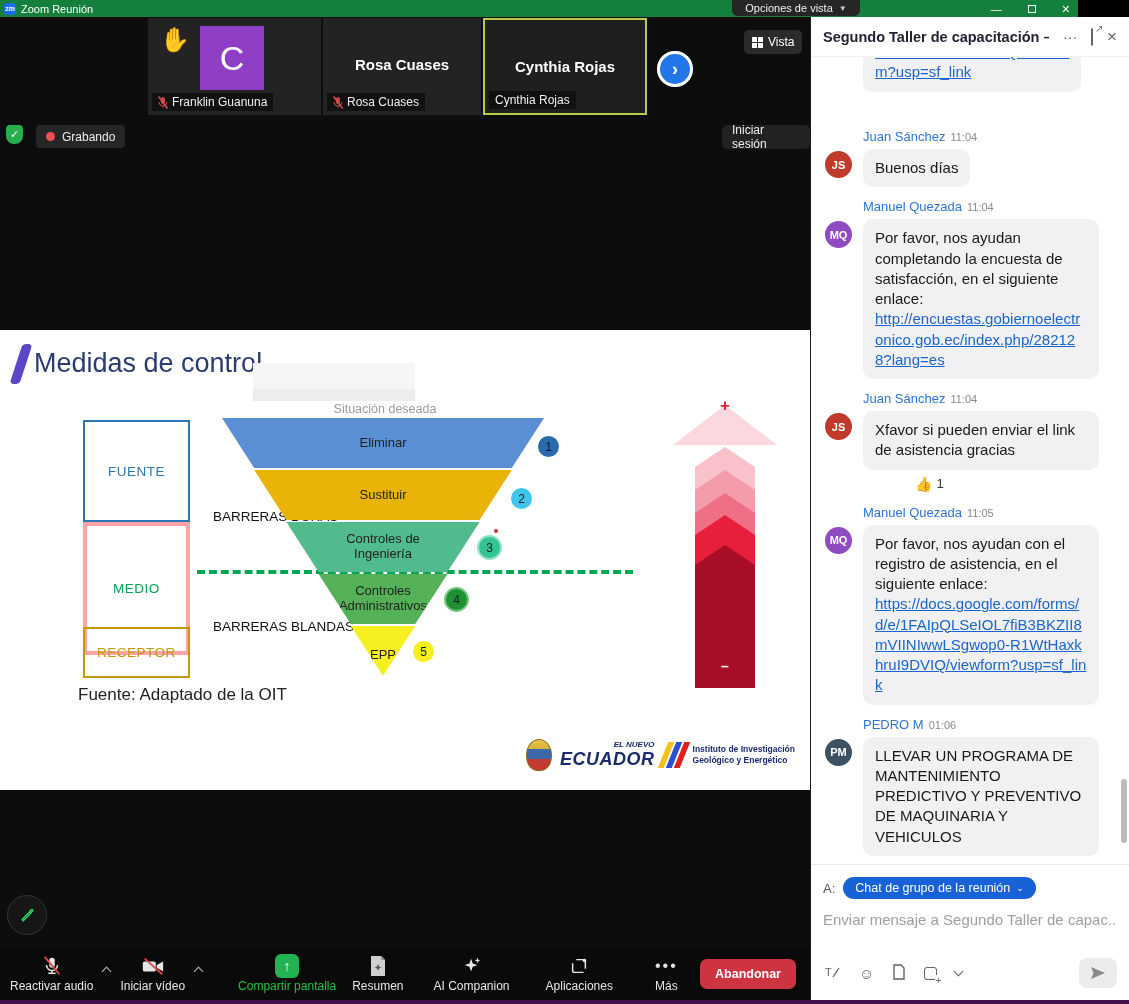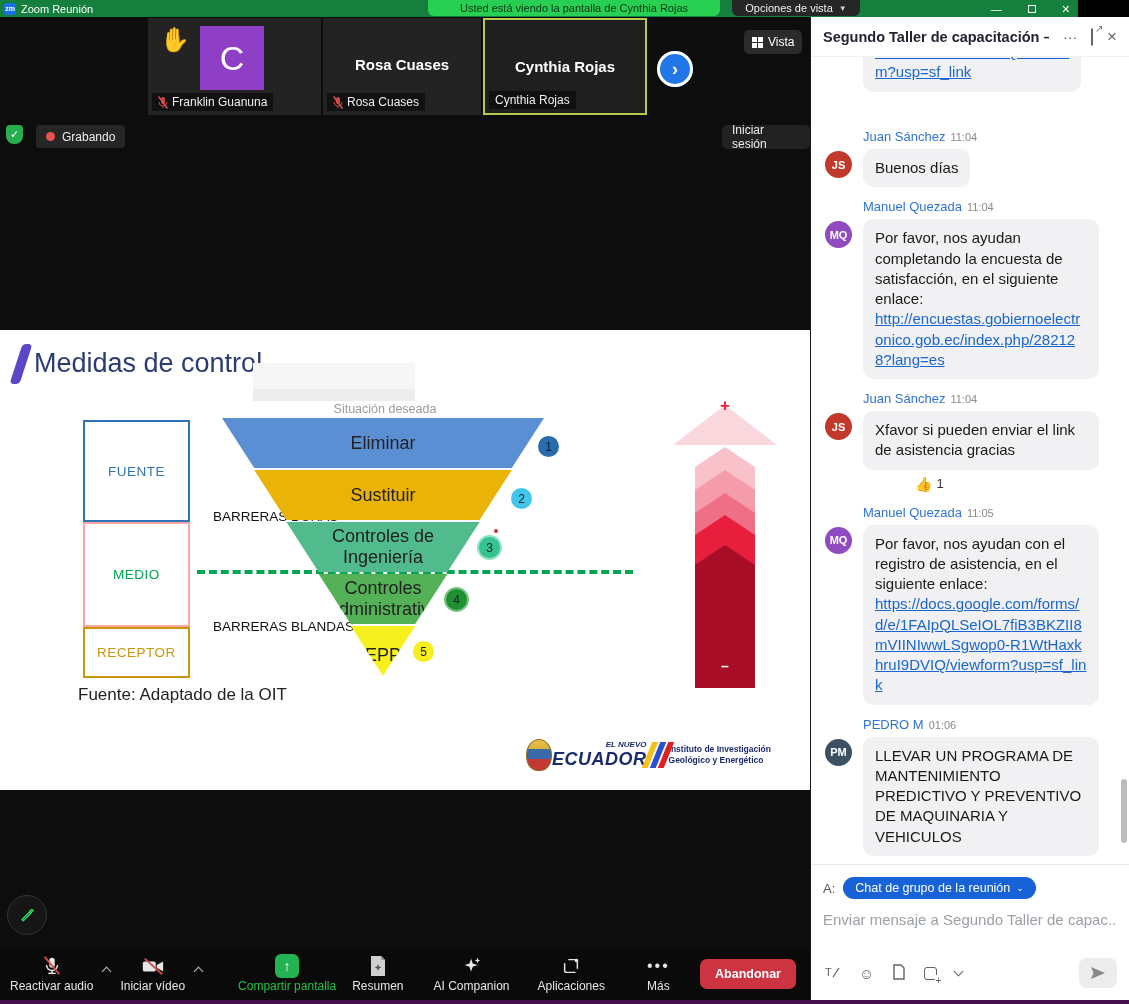--- a/index.html
+++ b/index.html
@@ -47,60 +47,60 @@
   .signin-chip { position:absolute; left:722px; top:108px; height:24px; padding:0 10px; background:#222; border-radius:5px; color:#eee; font-size:12px; display:flex; align-items:center; }
 
   
   .slide { position:absolute; left:0; top:313px; width:810px; height:460px; background:#fff; }
   .slide-title { position:absolute; left:34px; top:18px; font-size:27px; color:#2a3c72; }
   .title-slash { position:absolute; left:16px; top:14px; width:10px; height:40px; background:#5b46c8; border-radius:4px; transform:skewX(-18deg); }
   .redacted { position:absolute; left:253px; top:33px; width:162px; height:38px; background:#f6f6f6; box-shadow:inset 0 -12px 0 #ededed; }
   .desired { position:absolute; left:280px; top:72px; width:210px; text-align:center; color:#9b9b9b; font-size:12.5px; }
 
   .pyr { position:absolute; left:222px; top:88px; width:322px; height:258px; }
-  .pyr .layer { position:absolute; left:0; width:322px; display:flex; align-items:center; justify-content:center; text-align:center; color:#222; font-size:18px; line-height:1.15; }
+  .pyr .layer { position:absolute; left:0; width:322px; display:flex; align-items:center; justify-content:center; text-align:center; color:#222; font-size:13px; line-height:1.15; }
   .l1 { top:0;   height:50px; background:#5b8fd3; clip-path:polygon(0% 0%,100% 0%,90% 100%,10% 100%); }
   .l2 { top:52px; height:50px; background:#eab308; clip-path:polygon(10% 0%,90% 0%,80% 100%,20% 100%); }
   .l3 { top:104px; height:50px; background:#52bb8e; clip-path:polygon(20% 0%,80% 0%,70% 100%,30% 100%); font-size:12.5px; }
   .l4 { top:156px; height:50px; background:#55b157; clip-path:polygon(30% 0%,70% 0%,60% 100%,40% 100%); font-size:12.5px; }
   .l5 { top:208px; height:50px; background:#f6f021; clip-path:polygon(40% 0%,60% 0%,50% 100%); align-items:flex-start; padding-top:8px; }
   .l3 span { display:inline-block; width:105px; }
   .l4 span { display:inline-block; width:112px; }
   .badge { position:absolute; width:21px; height:21px; border-radius:50%; display:flex; align-items:center; justify-content:center; font-size:12px; color:#10202e; }
   .b1 { left:538px; top:106px; background:#2a6bad; color:#071b30; }
   .b2 { left:511px; top:158px; background:#3fc6e8; }
   .b3 { left:479px; top:207px; background:#35c391; box-shadow:0 0 0 2px #8fe2c2; }
   .b4 { left:446px; top:259px; background:#1f9130; box-shadow:0 0 0 2px #77c480; }
   .b5 { left:413px; top:311px; background:#f6ee1f; }
   .red-dot { position:absolute; left:494px; top:199px; width:4px; height:4px; background:#d03030; border-radius:50%; }
 
   .src-box { position:absolute; left:83px; width:107px; display:flex; align-items:center; justify-content:center; font-size:13.5px; letter-spacing:.5px; }
   .box-fuente { top:90px; height:102px; border:2px solid #2e75b6; color:#2e75b6; }
-  .box-medio { top:192px; height:105px; border:2px solid #fca5a5; color:#00a651; }
+  .box-medio { top:192px; height:133px; border:4px solid #fca5a5; color:#00a651; }
   .box-receptor { top:297px; height:51px; border:2px solid #c8960c; color:#c8960c; }
   .barreras { position:absolute; left:213px; color:#111; font-size:13.5px; line-height:1.3; }
   .bar-duras { top:178px; } .bar-blandas { top:288px; }
   .dash-line { position:absolute; left:197px; top:240px; width:436px; border-top:4px dashed #00a651; }
   .fuente-cap { position:absolute; left:78px; top:355px; font-size:17px; color:#222; }
 
   
   .arrow { position:absolute; left:673px; top:72px; width:104px; height:288px; }
   .arrow .head { position:absolute; left:0; top:3px; width:104px; height:40px; background:#fbd7de; clip-path:polygon(0 100%,50% 0,100% 100%); }
   .arrow .band { position:absolute; left:22px; width:60px; clip-path:polygon(0 20px,50% 0,100% 20px,100% 100%,0 100%); }
   .bd1 { top:45px; height:241px; background:#f9c2cb; }
   .bd2 { top:68px; height:218px; background:#f59cab; }
   .bd3 { top:91px; height:195px; background:#ef7086; }
   .bd4 { top:113px; height:173px; background:#e71f3d; }
   .bd5 { top:143px; height:143px; background:#a80e27; }
   .arrow .plus { position:absolute; left:0; right:0; top:-6px; text-align:center; color:#e51f3d; font-size:17px; font-weight:bold; }
   .arrow .word { position:absolute; left:0; right:0; top:44px; text-align:center; writing-mode:vertical-lr; text-orientation:upright; letter-spacing:7px; margin:0 auto; color:#fff; font-size:11px; font-weight:bold; height:216px; }
   .arrow .minus { position:absolute; left:0; right:0; top:256px; text-align:center; color:#fff; font-size:14px; font-weight:bold; }
 
   
-  .logo-row { position:absolute; left:526px; top:406px; height:38px; display:flex; align-items:center; }
+  .logo-row { position:absolute; left:526px; top:406px; height:38px; display:flex; align-items:center; gap:8px; }
   .emblem { width:26px; height:32px; border-radius:50% 50% 45% 45%; background:linear-gradient(180deg,#e8c24a 0%,#d7b23c 30%,#3a68a8 30%,#3a68a8 62%,#c23a32 62%,#c23a32 100%); border:1px solid #8a6d1f; }
   .brand { position:relative; color:#1a2a6e; }
   .brand .tag { font-size:8px; font-style:italic; font-weight:bold; text-align:right; }
   .brand .name { font-size:18px; font-style:italic; font-weight:bold; letter-spacing:.5px; }
   .stripes { display:flex; gap:2px; }
   .stripes i { width:6px; height:26px; transform:skewX(-22deg); }
   .st-y { background:#f2c21a; } .st-b { background:#2a4fd0; } .st-r { background:#e02020; }
   .institute { color:#1a2a6e; font-size:8.5px; font-weight:bold; line-height:1.25; }
 
   
@@ -154,21 +154,20 @@
   .chev-dn { width:7px; height:7px; border-left:1.5px solid #5f6368; border-bottom:1.5px solid #5f6368; transform:rotate(-45deg); margin-bottom:3px; }
 </style>
 </head>
 <body>
 
 <div class="window">
 
   <div class="titlebar">
     <span class="zoom-logo">zm</span>
     <span class="app-title">Zoom Reunión</span>
-    <div class="banner-green">Usted está viendo la pantalla de Cynthia Rojas</div>
     <div class="view-options">
       <span>Opciones de vista</span>
         <span class="caret">▼</span>
     </div>
     <div class="win-controls">
       <span class="wc">—</span>
       <span class="wc"><span class="wc-box"></span></span>
       <span class="wc" style="font-size:14px;">×</span>
     </div>
   </div>
@@ -345,21 +344,21 @@
         </div>
         <div class="tb-item" style="margin-left:14px;">
           <span class="ic">
               <svg width="22" height="22" viewBox="0 0 24 24">
                 <path d="M11 4 l1.8 5.2 L18 11 l-5.2 1.8 L11 18 l-1.8-5.2 L4 11 l5.2-1.8 Z" fill="#e6e6e6"></path>
                 <path d="M18 3 l0.9 2.1 L21 6 l-2.1 0.9 L18 9 l-0.9-2.1 L15 6 l2.1-0.9 Z" fill="#e6e6e6"></path>
               </svg>
             </span>
           <span>AI Companion</span>
         </div>
-        <div class="tb-item" style="margin-left:12px;">
+        <div class="tb-item" style="margin-left:20px;">
           <span class="ic">
               <svg width="20" height="20" viewBox="0 0 22 22">
                 <path d="M4 8 v8 a2 2 0 0 0 2 2 h10" fill="none" stroke="#e6e6e6" stroke-width="1.6"></path>
                 <path d="M8 4 h8 a2 2 0 0 1 2 2 v8" fill="none" stroke="#e6e6e6" stroke-width="1.6"></path>
                 <circle cx="17" cy="5" r="2" fill="#e6e6e6"></circle>
               </svg>
             </span>
           <span>Aplicaciones</span>
         </div>
         <div class="tb-item" style="margin-left:26px;">

